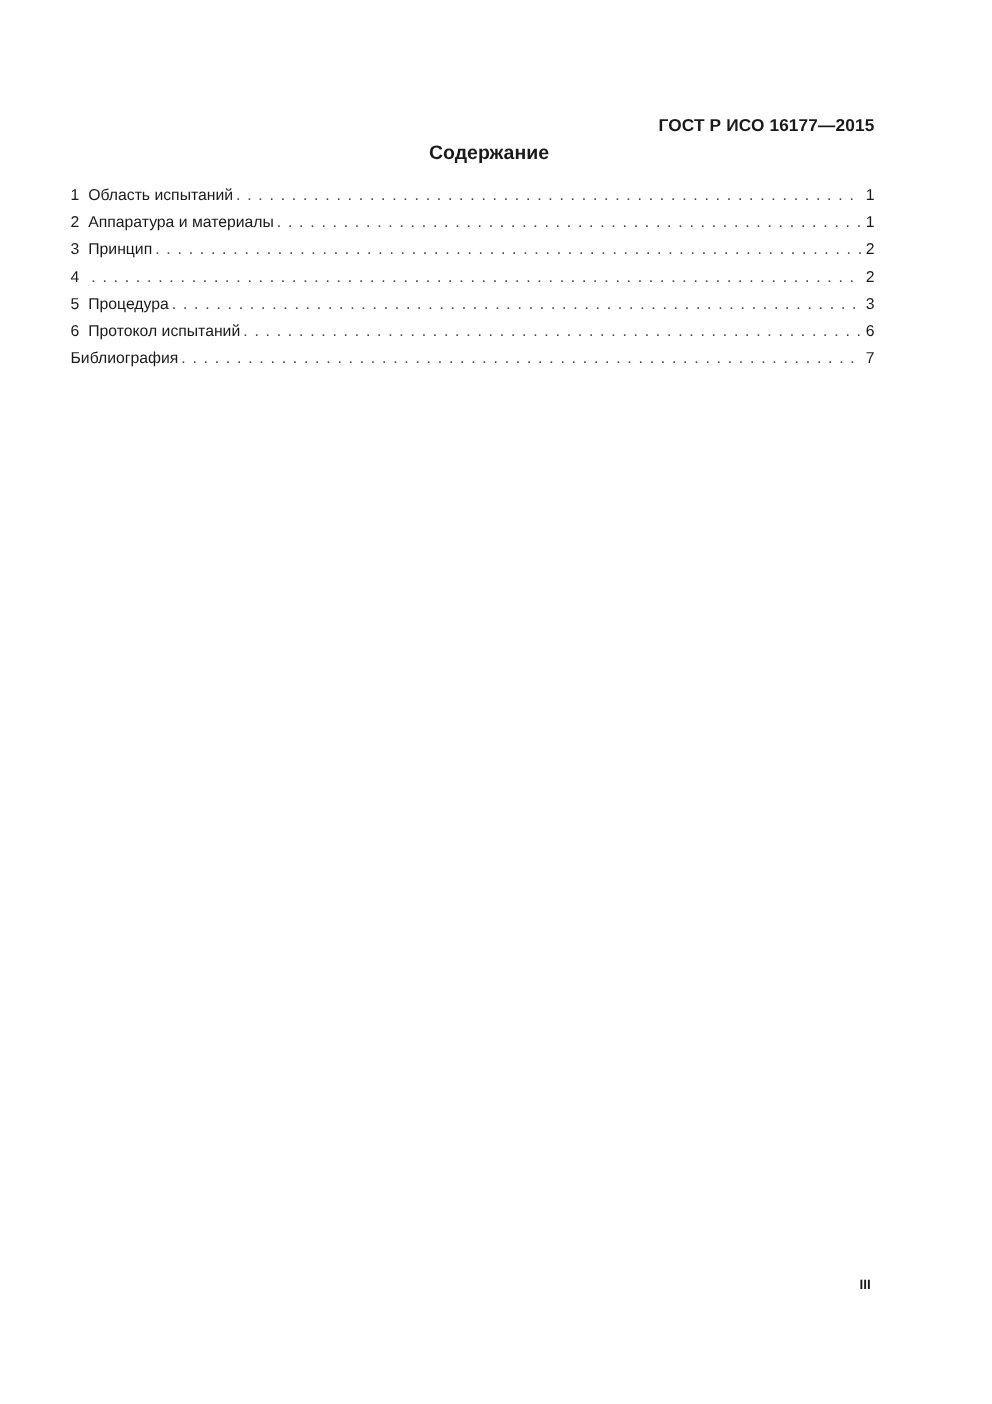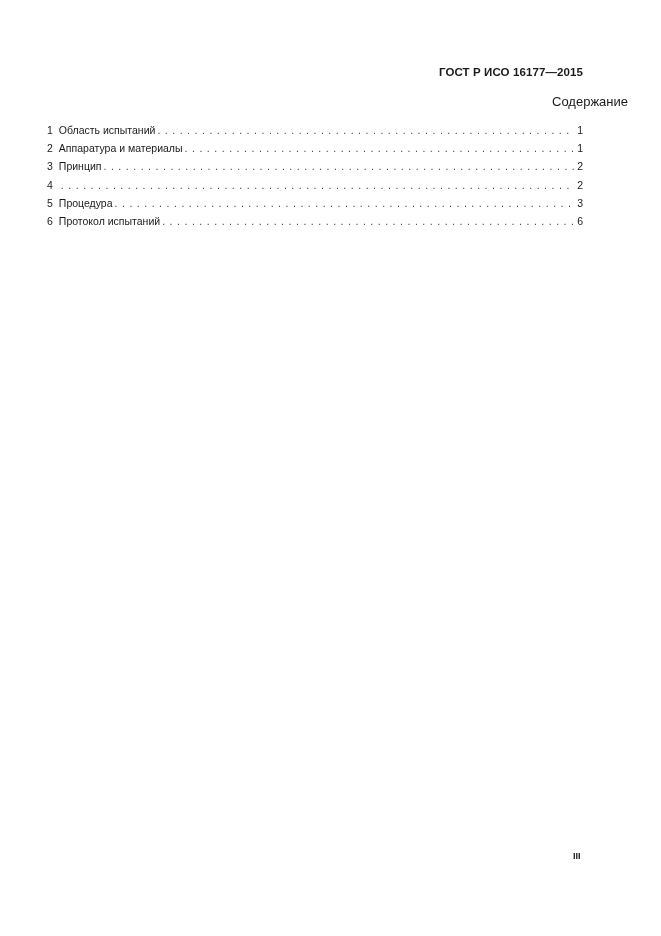--- a/index.html
+++ b/index.html
@@ -1,19 +1,19 @@
 <!DOCTYPE html>
 <html><head>
   <meta charset="utf-8">
   <style>
     html, body { margin: 0; padding: 0; background: #ffffff; }
     body { width: 661px; height: 936px; position: relative; overflow: hidden;
       font-family: "Liberation Sans", sans-serif; color: #1a1a1a; }
-    .header-code { position: absolute; top: 66px; right: 78px; font-size: 11.5px; font-weight: bold; letter-spacing: 0.1px; }
-    .toc-title { position: absolute; top: 94px; left: 0; width: 628px; text-align: right; font-size: 13px; font-weight: normal; }
+    .header-code { position: absolute; top: 78px; right: 78px; font-size: 11.5px; font-weight: bold; letter-spacing: 0.1px; }
+    .toc-title { position: absolute; top: 94px; left: 0; width: 628px; text-align: center; font-size: 13px; font-weight: bold; padding-left: 12px; }
     .toc { position: absolute; top: 121px; left: 47px; width: 536px; }
     .toc-row { display: flex; align-items: baseline; height: 18.2px; font-size: 10.5px; line-height: 18px; }
     .toc-num { margin-right: 6px; }
     .toc-label { white-space: nowrap; }
     .toc-leader { flex: 1; overflow: hidden; white-space: nowrap; color: #444; letter-spacing: 3.2px; margin: 0 2px; }
     .toc-leader::before { content: ". . . . . . . . . . . . . . . . . . . . . . . . . . . . . . . . . . . . . . . . . . . . . . . . . . . . . . . . . . . . . . . . . . . . . . . . . . . . . . . . . ."; letter-spacing: 0; word-spacing: 1.6px; }
     .toc-page { min-width: 7px; text-align: right; }
     .page-number { position: absolute; top: 851px; left: 573px; font-size: 9px; font-weight: bold; }
   </style>
 </head>
@@ -52,15 +52,20 @@
     <span class="toc-label">Процедура</span>
     <span class="toc-leader"></span>
     <span class="toc-page">3</span>
   </div>
   <div class="toc-row">
     <span class="toc-num">6</span>
     <span class="toc-label">Протокол испытаний</span>
     <span class="toc-leader"></span>
     <span class="toc-page">6</span>
   </div>
+  <div class="toc-row">
+    <span class="toc-label">Библиография</span>
+    <span class="toc-leader"></span>
+    <span class="toc-page">7</span>
+  </div>
 </div>
 
 <div class="page-number">III</div>
 
 </body></html>

